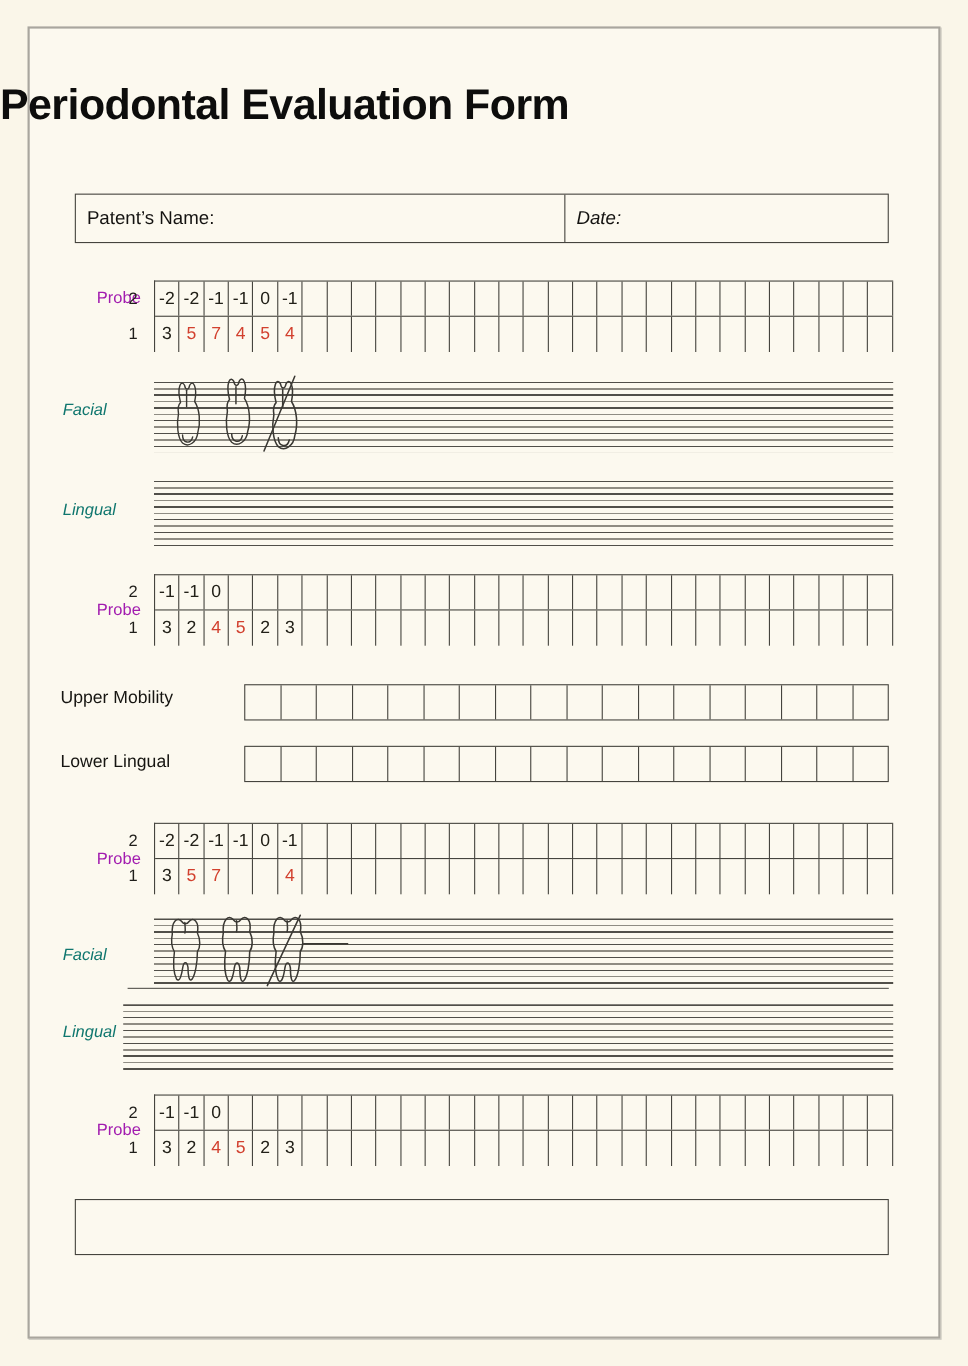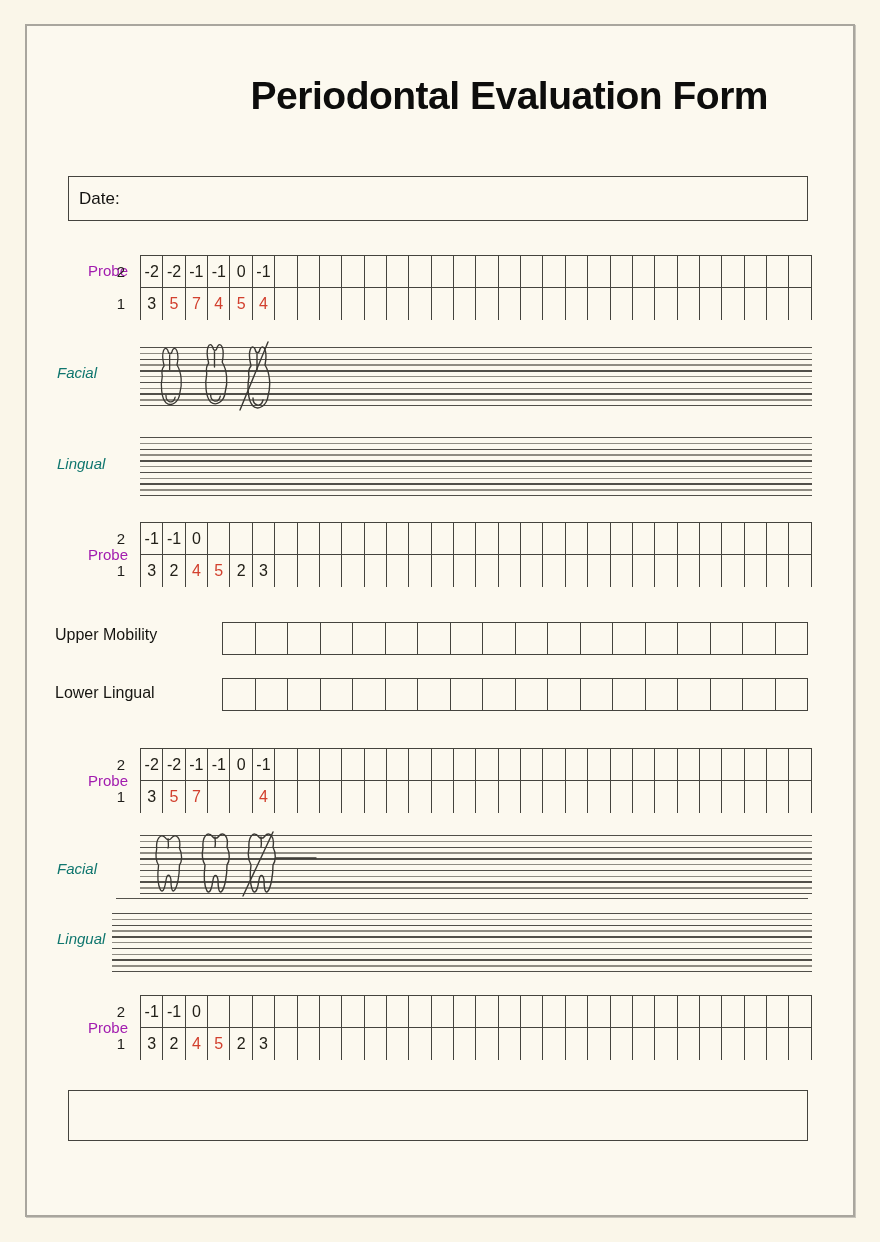--- a/index.html
+++ b/index.html
@@ -15,33 +15,33 @@
   
   .page-frame {
     position: absolute; left: 25px; top: 24px; right: 25px; bottom: 25px;
     border: 2px solid #a9a69e;
     background: #fcf9ef;
     box-shadow: 1px 1px 0 #c9c6bd;
   }
 
   .page-title {
     position: absolute; left: 0; top: 74px; width: 768px;
-    text-align: right;
+    text-align: left;
     font-size: 39px; font-weight: bold; letter-spacing: -0.5px;
     color: #0d0d0c;
   }
 
   
   .patient-bar {
     position: absolute; left: 68px; top: 176px; width: 740px; height: 45px;
     border: 1.5px solid #45443e; display: flex; background: transparent;
   }
   .patient-cell { display: flex; align-items: center; padding-left: 10px; font-size: 17px; color: #141311; }
   .patient-cell.name { width: 445px; border-right: 1.5px solid #45443e; }
-  .patient-cell.date { flex: 1; }
+  .patient-cell.date { flex: 1; font-style: italic; }
 
   
   .probe-wrap { position: absolute; left: 0; width: 880px; height: 66px; }
   .probe-label { position: absolute; left: 60px; font-size: 15px; color: #a21caf; margin-left: 28px; }
   .probe-label.align-r2 { top: 7px; }
   .probe-label.align-mid { top: 24px; }
   .rownum { position: absolute; left: 108px; width: 26px; height: 32px;
             display: flex; align-items: center; justify-content: center; font-size: 15px; }
   .rownum.r2 { top: 0; }
   .rownum.r1 { top: 32px; }
@@ -86,20 +86,23 @@
   .findings-body { height: 49px; }
 </style>
 </head>
 <body>
 
 <div class="page-frame"></div>
 
 <h1 class="page-title">Periodontal Evaluation Form</h1>
 
 <div class="patient-bar">
+  <div class="patient-cell name">
+    <span>Patent’s Name:</span>
+  </div>
   <div class="patient-cell date">
     <span>Date:</span>
   </div>
 </div>
 
 <div class="probe-wrap" style="top:255px">
   <div class="probe-label align-r2">Probe</div>
   <div class="rownum r2">2</div>
   <div class="rownum r1">1</div>
   <div class="probe-grid">

